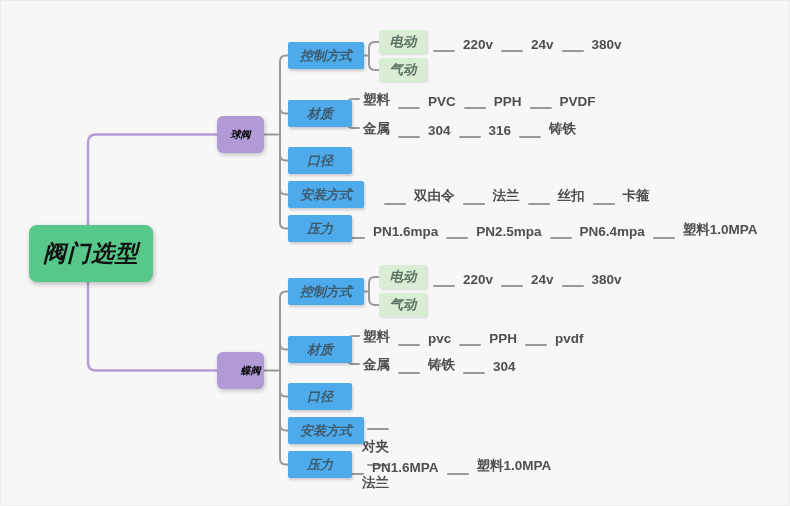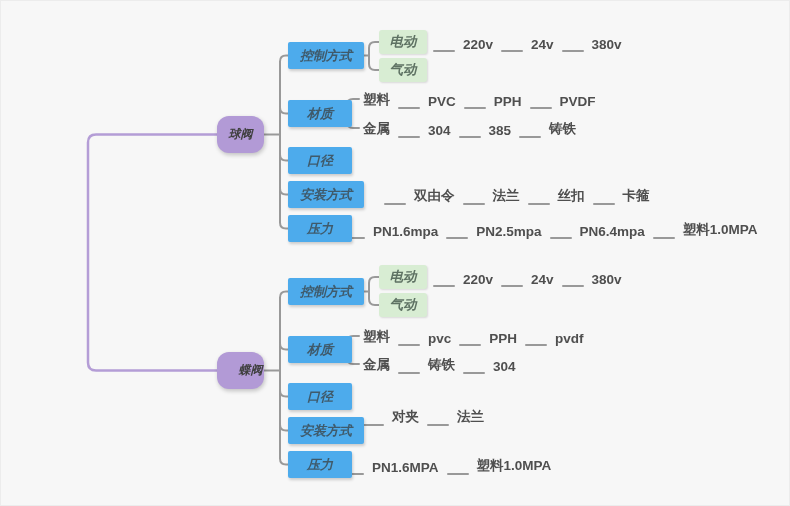--- a/index.html
+++ b/index.html
@@ -17,21 +17,21 @@
     font-style:italic;
   }
   .root {
     left:28px; top:224px; width:124px; height:57px;
     background:var(--root_node,#57c88a); color:#111;
     font-size:23px; letter-spacing:1px; border-radius:8px;
     box-shadow:1px 2px 5px rgba(0,0,0,.25);
   }
   .branch {
     width:47px; height:37px; background:var(--branch_node,#b29ad6);
-    color:#404040; font-size:12px; border-radius:12px;
+    color:#000000; font-size:10px; border-radius:6px;
     box-shadow:1px 2px 4px rgba(0,0,0,.22);
   }
   .cat {
     height:27px; background:var(--category_node,#4dabec); color:#3f5a6b;
     font-size:13px; border-radius:2px; box-shadow:1px 2px 3px rgba(0,0,0,.18);
   }
   .w70 { width:76px; } .w49 { width:64px; }
   .leafbox {
     width:48px; height:24px; background:var(--leaf_box_node,#d8edd3);
     color:#5e7263; font-size:13.5px; border-radius:3px;
@@ -70,20 +70,21 @@
     <path d="M287 290.5 H285 Q279 290.5 279 296.5 V457.5 Q279 463.5 285 463.5 H287"></path>
     <path d="M279 342.5 Q279 348.5 285 348.5 H287"></path>
     <path d="M279 389.5 Q279 395.5 285 395.5 H287"></path>
     <path d="M279 423.5 Q279 429.5 285 429.5 H287"></path>
 
     <path d="M357 290.5 H368 M368 290.5 V282 Q368 276 374 276 H378 M368 290.5 V298 Q368 304 374 304 H378"></path>
 
     <path d="M336 348.5 H346 M346 348.5 V341 Q346 335 352 335 H358 M346 348.5 V357 Q346 363 352 363 H358"></path>
   </svg>
 
+  <div class="node root">阀门选型</div>
   <div class="node branch" style="left:216px; top:115px;">球阀</div>
   <div class="node branch" style="left:216px; top:351px;padding-left:20px;">蝶阀</div>
 
   <div class="node cat w70" style="left:287px; top:41px;">控制方式</div>
   <div class="node cat w49" style="left:287px; top:99px;">材质</div>
   <div class="node cat w49" style="left:287px; top:146px;">口径</div>
   <div class="node cat w70" style="left:287px; top:180px;">安装方式</div>
   <div class="node cat w49" style="left:287px; top:214px;">压力</div>
 
   <div class="node leafbox" style="left:378px; top:29px;">电动</div>
@@ -106,21 +107,21 @@
     <span class="txt">PPH</span>
     <span class="seg"></span>
     <span class="txt">PVDF</span>
   </div>
 
   <div class="chain" style="left:362px; top:117px;">
     <span class="txt">金属</span>
     <span class="seg"></span>
     <span class="txt">304</span>
     <span class="seg"></span>
-    <span class="txt">385</span>
+    <span class="txt">316</span>
     <span class="seg"></span>
     <span class="txt">铸铁</span>
   </div>
 
   <div class="chain" style="left:383px; top:183.5px;">
     <span class="seg"></span>
     <span class="txt">双由令</span>
     <span class="seg"></span>
     <span class="txt">法兰</span>
     <span class="seg"></span>
@@ -169,21 +170,21 @@
   </div>
 
   <div class="chain" style="left:362px; top:353px;">
     <span class="txt">金属</span>
     <span class="seg"></span>
     <span class="txt">铸铁</span>
     <span class="seg"></span>
     <span class="txt">304</span>
   </div>
 
-  <div class="chain" style="left:361px; top:405px;">
+  <div class="chain" style="left:361px; top:427px;flex-direction:column;">
     <span class="seg"></span>
     <span class="txt">对夹</span>
     <span class="seg"></span>
     <span class="txt">法兰</span>
   </div>
 
   <div class="chain" style="left:341px; top:453.5px;">
     <span class="seg"></span>
     <span class="txt">PN1.6MPA</span>
     <span class="seg"></span>

